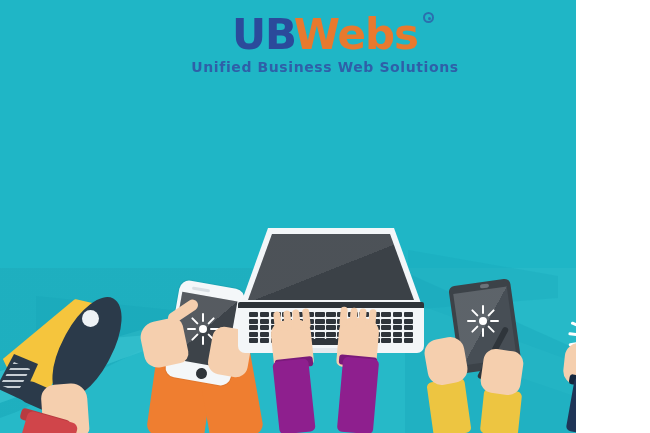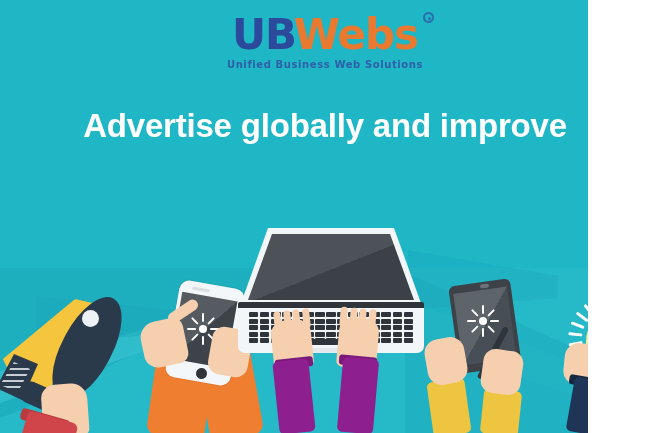--- a/index.html
+++ b/index.html
@@ -3,21 +3,20 @@
 <meta charset="utf-8">
 <style>
   html,body{margin:0;padding:0;background:#ffffff;}
   body{font-family:"Liberation Sans", sans-serif;}
 
   .banner{
     position:relative;
     width:576px;height:433px;
     overflow:hidden;
     background:#1fb6c6;
-    padding-left:12px;
   }
 
   
   .bg-base{position:absolute;inset:0;background:#1fb6c6;}
   .bg-lower{position:absolute;left:0;top:268px;width:650px;height:165px;background:#26b9c8;}
   .bg-shade-left{
     position:absolute;left:0;top:268px;width:330px;height:165px;
     background:linear-gradient(to bottom right,#18a7b8 0%,#18a7b8 46%,rgba(24,167,184,0) 46.4%);
     clip-path:polygon(0 0,330px 0,330px 30px,0 150px);
     opacity:.55;
@@ -55,21 +54,21 @@
     width:11px;height:11px;border-radius:50%;
     border:2px solid #2b6fae;background:#1fb6c6;
     box-sizing:border-box;
   }
   .logo-c::after{
     content:"";position:absolute;left:2.5px;top:2.5px;
     width:3px;height:3px;border-radius:50%;background:#2b6fae;
   }
   .logo-tag{
     margin-top:4px;
-    font-size:10px;font-weight:bold;letter-spacing:.6px;
+    font-size:14px;font-weight:bold;letter-spacing:.6px;
     color:#2f5fa8;
     font-family:"DejaVu Sans", sans-serif;
   }
 
   
   .headline{
     position:absolute;left:30px;top:104px;width:590px;
     text-align:center;color:#ffffff;
     font-size:33px;font-weight:bold;line-height:1.33;
     letter-spacing:-.2px;
@@ -352,21 +351,20 @@
   <div class="bg-ray-left"></div>
   <div class="bg-ray-right"></div>
   <div class="bg-tri-right"></div>
 
   <div class="logo-wrap">
     <div class="logo-main"><span class="logo-ub">UB</span><span class="logo-webs">Webs</span><span class="logo-c"></span></div>
     <div class="logo-tag">Unified Business Web Solutions</div>
   </div>
 
   <div class="headline">
-    <span>Advertise globally and improve</span>
   </div>
 
   <div class="art">
 
     <div class="mega">
       <div class="mega-shadow"></div>
       <div class="mega-cone"></div>
       <div class="mega-back"></div>
       <div class="mega-stripes"></div>
       <div class="mega-rim"></div>

